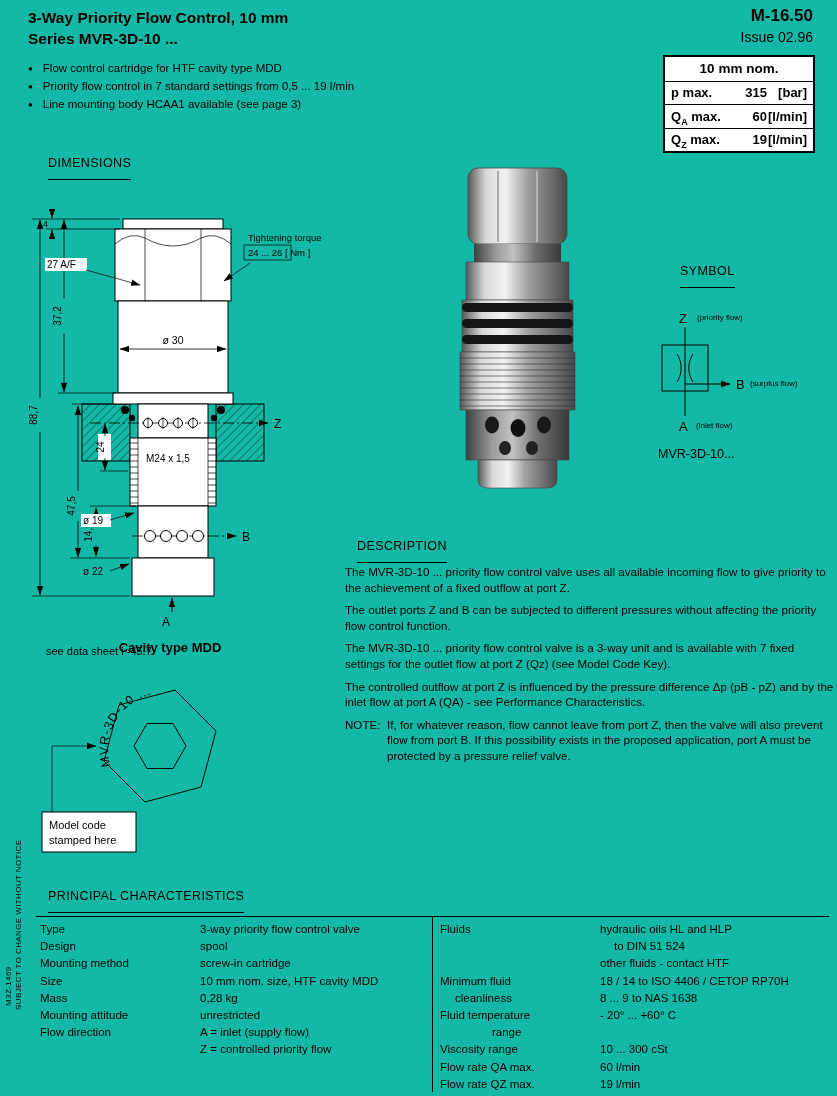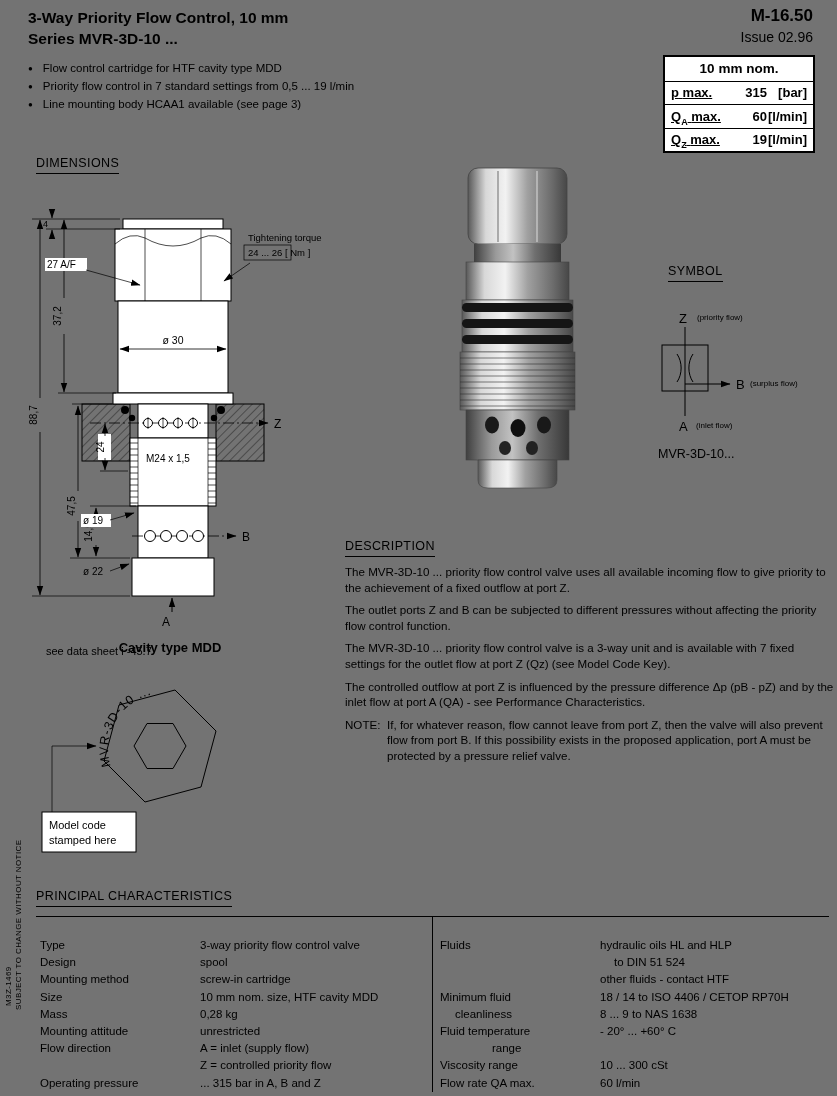--- a/index.html
+++ b/index.html
@@ -1,60 +1,60 @@
 <!DOCTYPE html>
 <html><head>
 <meta charset="utf-8">
 <style>
   * { box-sizing: border-box; margin: 0; padding: 0; }
   html,body { background:#e8e8e8; }
   .page {
     position: relative;
     width: 837px; height: 1096px;
-    background: #737373;
+    background: #14b8a6;
     color: #000;
     font-family: "Liberation Sans", sans-serif;
     overflow: hidden;
     margin: 0 auto;
   }
   
   .title { position:absolute; left:28px; top:7px; font-size:15.5px; font-weight:bold; line-height:21px; }
   .doc-code { position:absolute; top:6px; right:24px; font-size:17px; font-weight:bold; }
   .issue { position:absolute; top:29px; right:24px; font-size:14px; }
   
   .bullets { position:absolute; left:28px; top:60px; font-size:11.5px; list-style:none; }
   .bullets li { display:flex; align-items:baseline; line-height:16.2px; }
   .bullets .dot { font-size:8px; margin-right:10px; position:relative; top:-1px; }
   
   .spec-table { position:absolute; left:663px; top:55px; width:152px; border:2px solid #000; font-weight:bold; font-size:13px; background:#fff; }
   .spec-row { display:flex; align-items:center; height:23.5px; border-top:1px solid #000; padding:0 6px; }
   .spec-row.head { border-top:none; justify-content:center; font-size:13.5px; }
-  .sp-name { width:64px;text-decoration:underline; }
+  .sp-name { width:64px; }
   .sp-val { width:32px; text-align:right; }
   .sp-unit { flex:1; text-align:right; }
   sub { font-size:9px; line-height:0; }
   
-  .sec-h { position:absolute; font-size:12.5px; letter-spacing:0.4px; border-bottom:1px solid #000; padding-bottom:3px; }
+  .sec-h { position:absolute; font-size:12.5px; letter-spacing:0.4px; border-bottom:1px solid #000; padding-bottom:9px;margin-left:12px; }
   #h-dimensions { left:36px; top:156px; }
   #h-symbol { left:668px; top:264px; }
   #h-description { left:345px; top:539px; }
   #h-principal { left:36px; top:889px; }
   
   .description-body { position:absolute; left:345px; top:564px; width:489px; font-size:11.6px; line-height:15.6px; }
   .description-body p { margin:0 0 7px 0; }
   .note { display:flex; }
   .note-label { width:42px; flex:none; }
   .note-text { flex:1; }
   
   .cavity-title { position:absolute; left:30px; top:640px; width:280px; text-align:center; font-size:13px; font-weight:bold; }
   .cavity-note { position:absolute; left:46px; top:645px; width:280px; font-size:11px; }
   
   .chars-topline { position:absolute; left:36px; top:916px; width:793px; border-top:1px solid #000; }
   .chars-divider { position:absolute; left:432px; top:916px; height:176px; border-left:1px solid #000; }
-  .chars { position:absolute; font-size:11.5px;margin-top:16px; }
+  .chars { position:absolute; font-size:11.5px; }
   .chars-left { left:40px; top:921px; width:386px; }
   .chars-right { left:440px; top:921px; width:392px; }
   .char-row { display:flex; align-items:flex-start; height:17.2px; line-height:17.2px; }
   .char-label { width:160px; flex:none; }
   .char-value { flex:1; }
   .il1 { padding-left:15px; }
   .il2 { padding-left:52px; }
   .iv1 { padding-left:14px; }
   
   .vtext { position:absolute; transform:rotate(-90deg); transform-origin:0 0; white-space:nowrap; font-size:8px; letter-spacing:0.4px; }
@@ -391,24 +391,20 @@
         <span class="char-value">unrestricted</span>
       </div>
     <div class="char-row">
         <span class="char-label">Flow direction</span>
         <span class="char-value">A = inlet  (supply flow)</span>
       </div>
     <div class="char-row">
         <span class="char-label"></span>
         <span class="char-value">Z = controlled priority flow</span>
       </div>
-    <div class="char-row">
-        <span class="char-label">Operating pressure</span>
-        <span class="char-value">... 315 bar in A, B and Z</span>
-      </div>
   </div>
 
   <div class="chars chars-right">
     <div class="char-row">
         <span class="char-label">Fluids</span>
         <span class="char-value">hydraulic oils HL and HLP</span>
       </div>
     <div class="char-row">
         <span class="char-label"></span>
         <span class="char-value iv1">to DIN 51 524</span>

